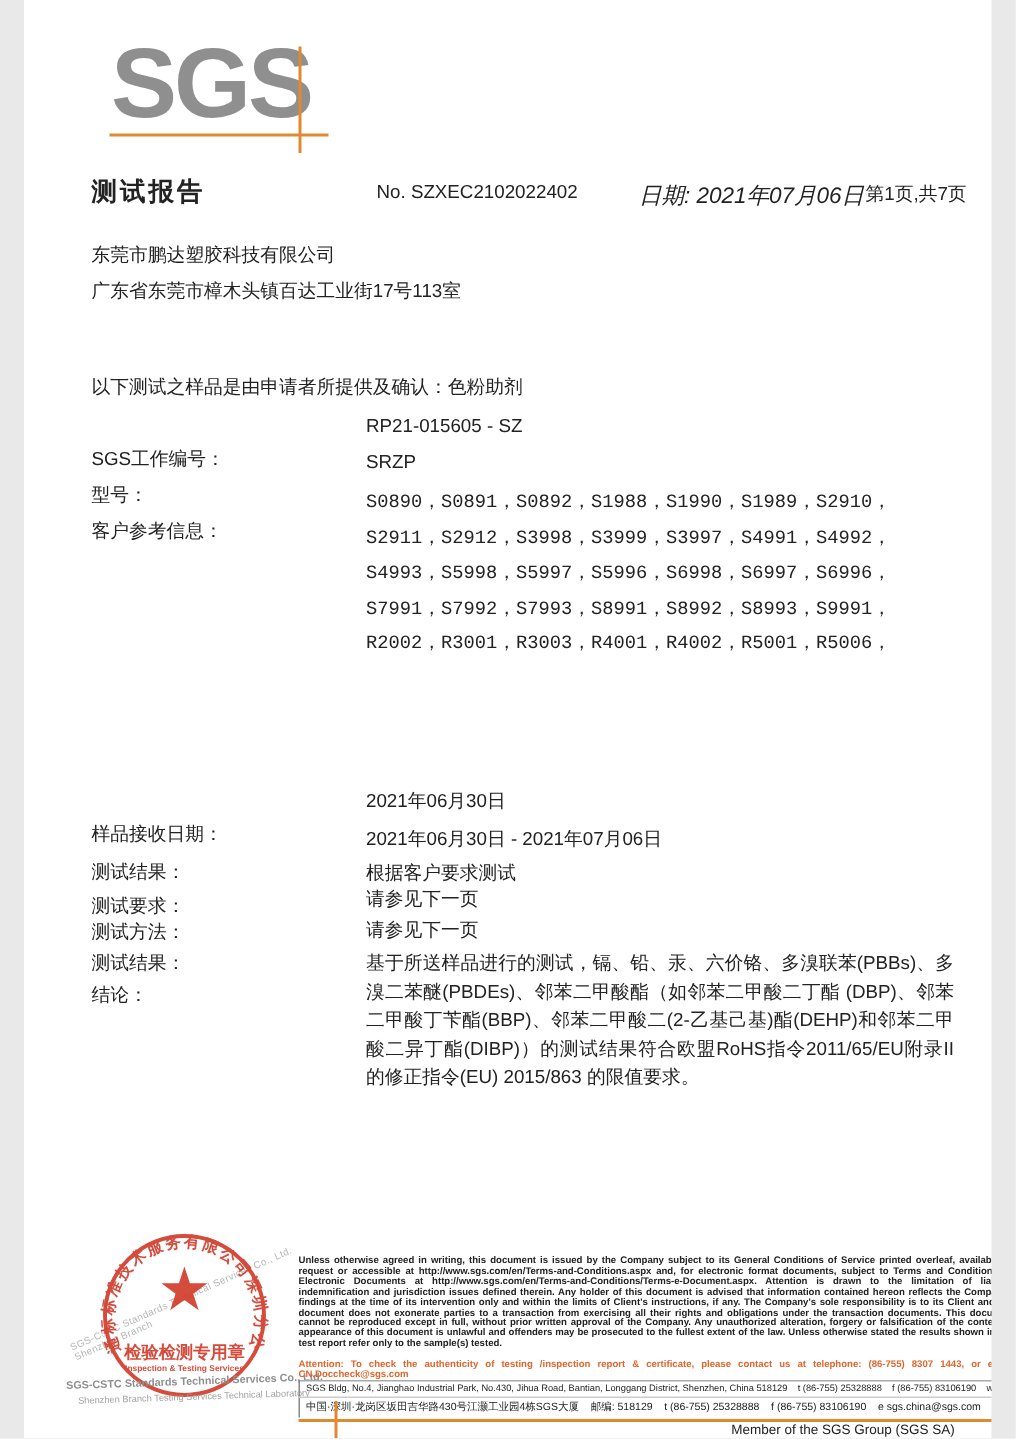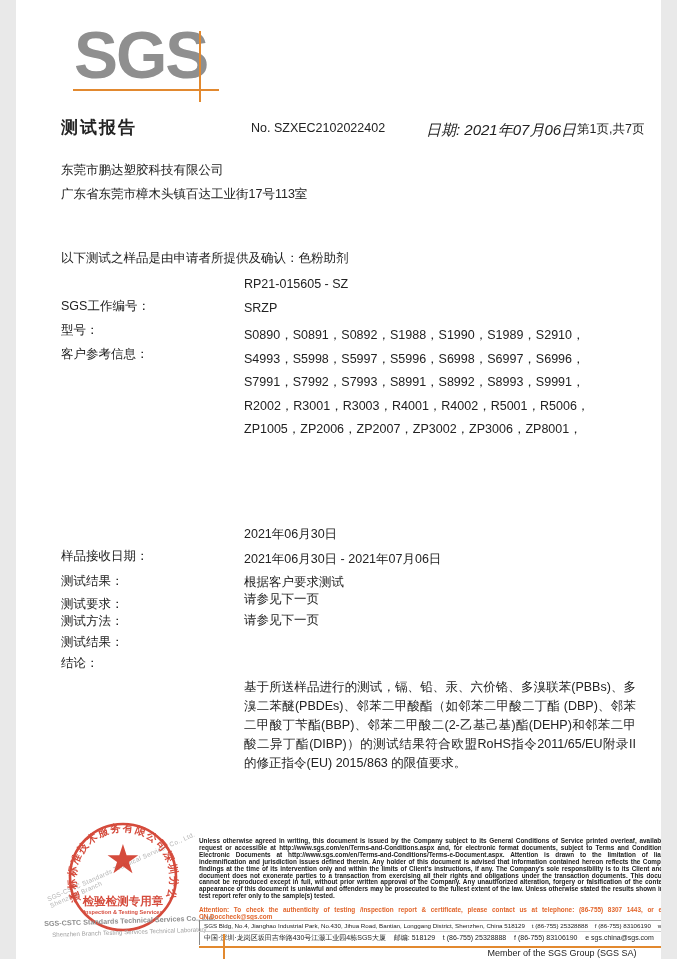--- a/index.html
+++ b/index.html
@@ -21,28 +21,28 @@
   .applicant{position:absolute;left:45px;top:158px;font-size:12.5px;line-height:24px;}
   
   .intro{position:absolute;left:45px;top:250px;font-size:12.5px;}
   .fields{position:absolute;left:0;top:0;width:100%;height:100%;}
   .frow{position:absolute;left:0;width:100%;font-size:12.5px;}
   .flabel{position:absolute;left:45px;top:0;margin-top:22px;}
   .fvalue{position:absolute;left:228px;right:25px;top:0;line-height:16px;}
   .frow:nth-of-type(1){top:276px}
   .frow:nth-of-type(2){top:300px}
   .frow:nth-of-type(3){top:324px}
-  .frow:nth-of-type(3) .fvalue{line-height:23.5px;}
+  .frow:nth-of-type(3) .fvalue{line-height:23.5px;font-family:Liberation Mono, monospace;}
   .frow:nth-of-type(4){top:526px}
   .frow:nth-of-type(5){top:551px}
   .frow:nth-of-type(6){top:574px}
   .frow:nth-of-type(7){top:591px}
   .frow:nth-of-type(8){top:612px}
   .frow:nth-of-type(9){top:633px}
-  .frow:nth-of-type(9) .fvalue{line-height:19px;text-align:justify;margin-top:45px;}
+  .frow:nth-of-type(9) .fvalue{line-height:19px;text-align:justify;}
   
   .disclaimer{position:absolute;left:183px;top:838px;width:478px;
     font-size:6.4px;line-height:6.9px;font-weight:bold;text-align:justify;color:#222;}
   .attention{position:absolute;left:183px;top:906px;width:478px;
     font-size:6.4px;line-height:7px;font-weight:bold;color:#e2652b;text-align:justify;}
   .addr-topline{position:absolute;left:183px;top:920px;width:478px;height:1px;background:#aaa;}
   .addr-midline{position:absolute;left:183px;top:931px;width:478px;height:1px;background:#ccc;}
   .addr-vbar{position:absolute;left:183px;top:920px;width:1px;height:25px;background:#888;}
   .addr-en{position:absolute;left:188px;top:922px;width:472px;font-size:6.2px;color:#222;white-space:pre;}
   .addr-cn{position:absolute;left:188px;top:933px;width:472px;font-size:7px;color:#222;white-space:pre;}
@@ -88,24 +88,24 @@
       <div class="frow">
         <span class="flabel">型号：</span>
         <div class="fvalue">
           <div>SRZP</div>
         </div>
       </div>
       <div class="frow">
         <span class="flabel">客户参考信息：</span>
         <div class="fvalue">
           <div>S0890，S0891，S0892，S1988，S1990，S1989，S2910，</div>
+          <div>S2911，S2912，S3998，S3999，S3997，S4991，S4992，</div>
           <div>S4993，S5998，S5997，S5996，S6998，S6997，S6996，</div>
           <div>S7991，S7992，S7993，S8991，S8992，S8993，S9991，</div>
           <div>R2002，R3001，R3003，R4001，R4002，R5001，R5006，</div>
-          <div>ZP1005，ZP2006，ZP2007，ZP3002，ZP3006，ZP8001，</div>
         </div>
       </div>
       <div class="frow">
         <span class="flabel">样品接收日期：</span>
         <div class="fvalue">
           <div>2021年06月30日</div>
         </div>
       </div>
       <div class="frow">
         <span class="flabel">测试结果：</span>

